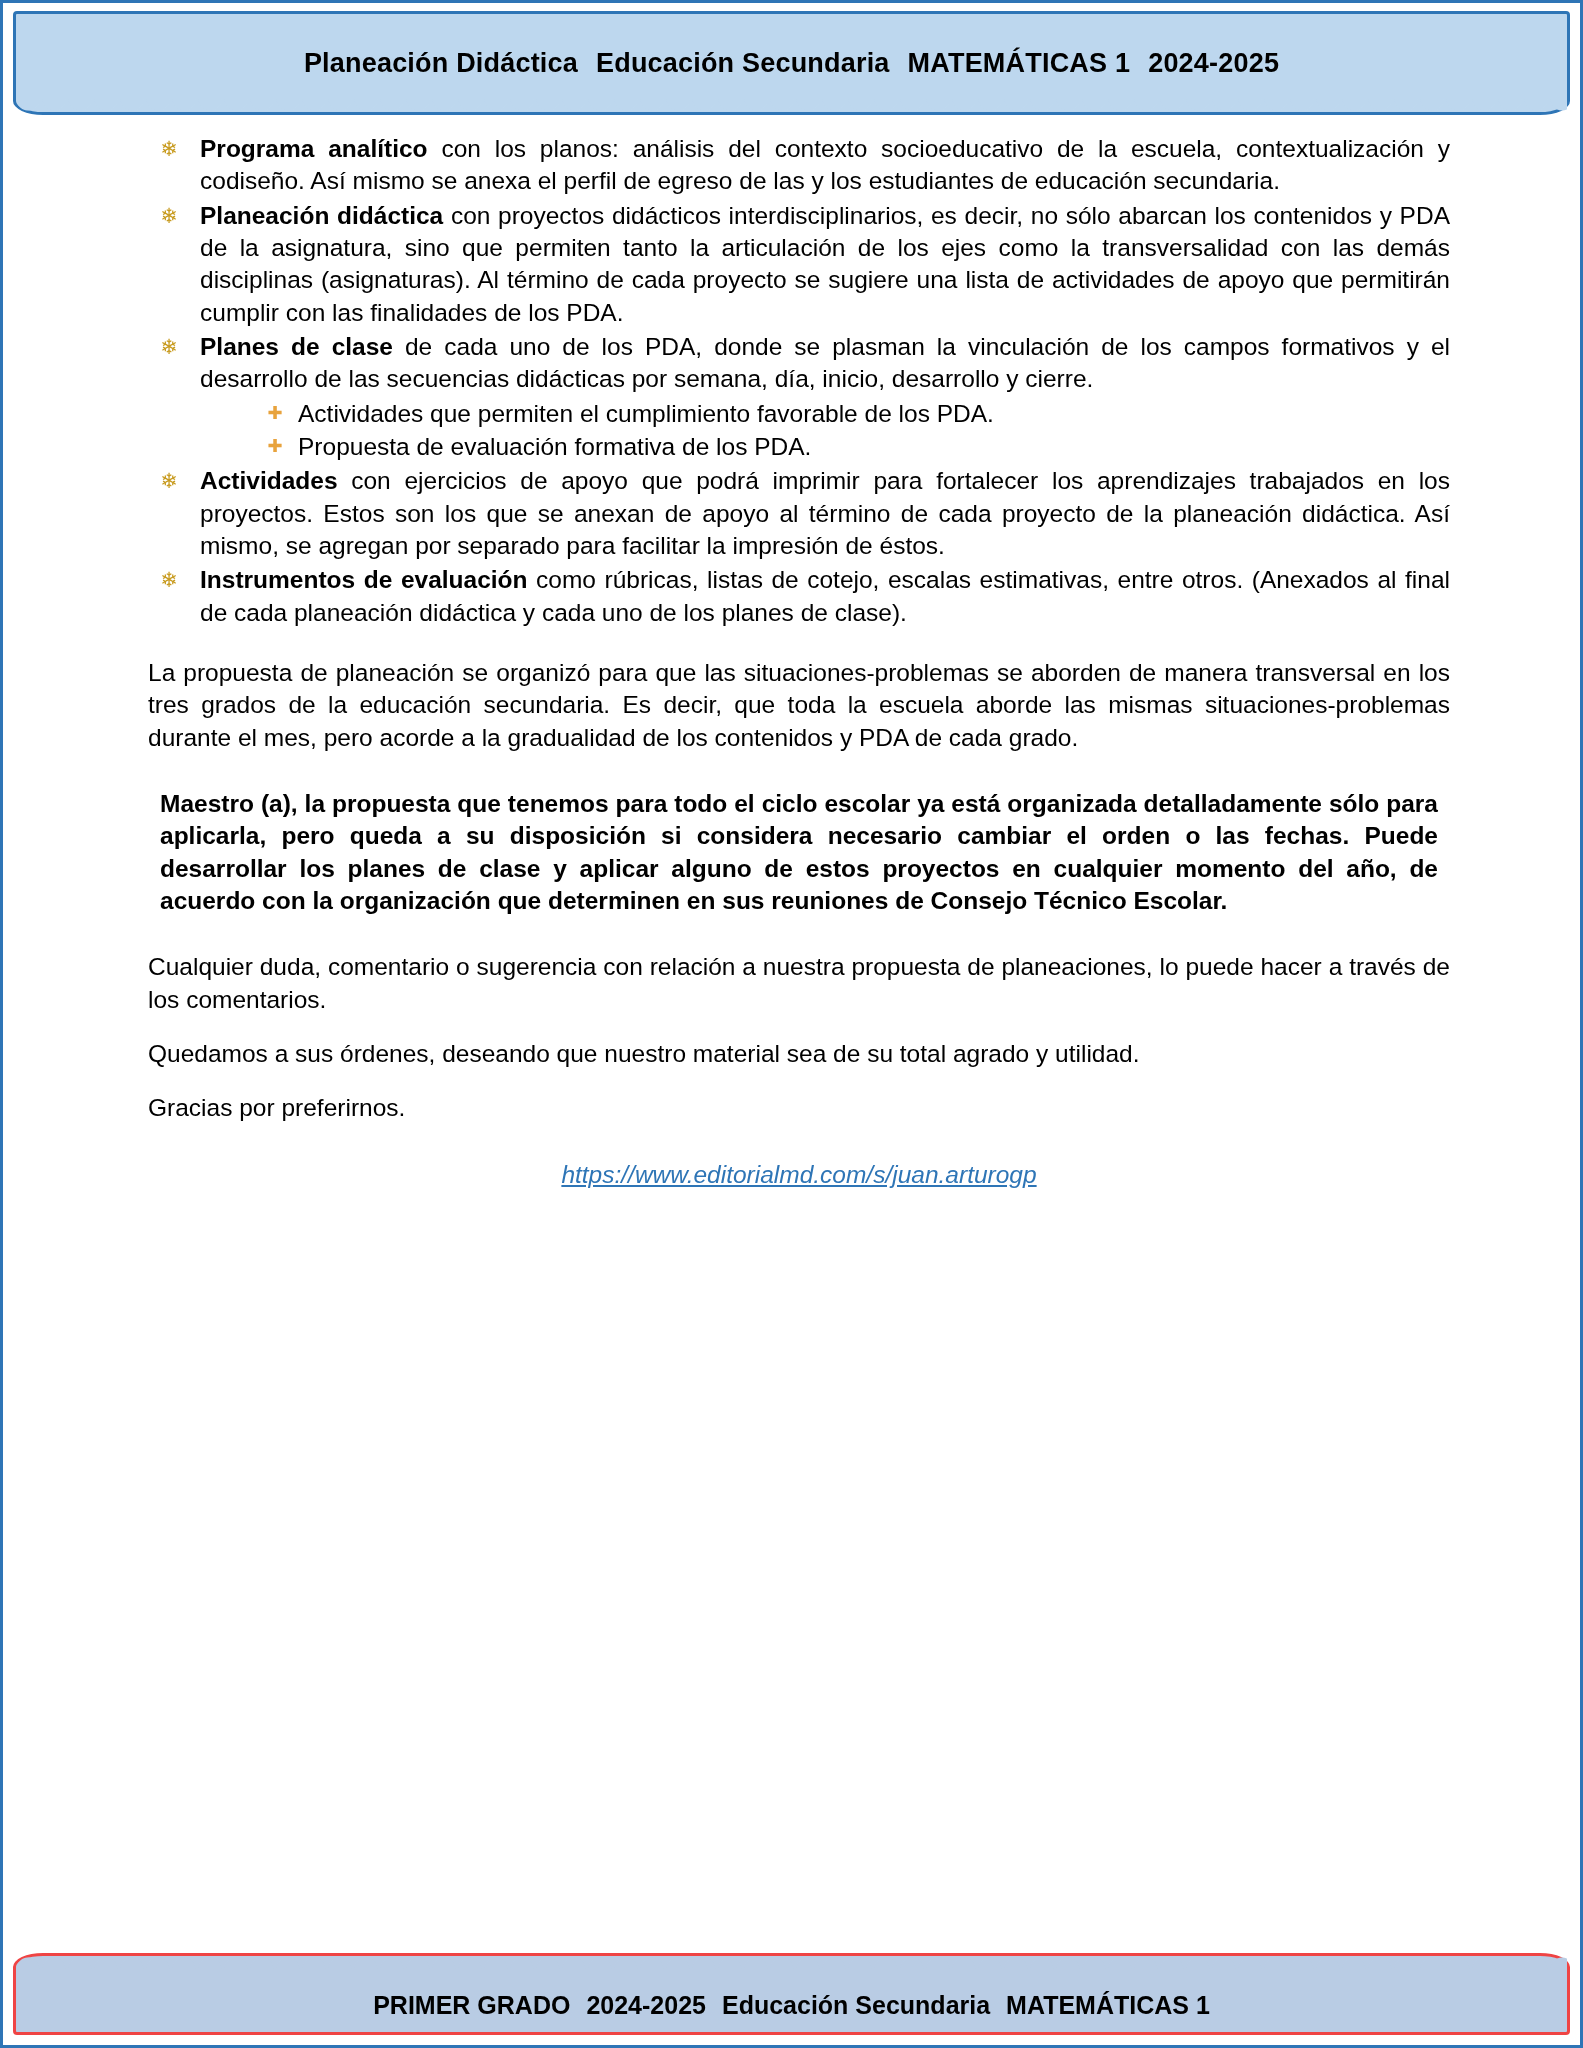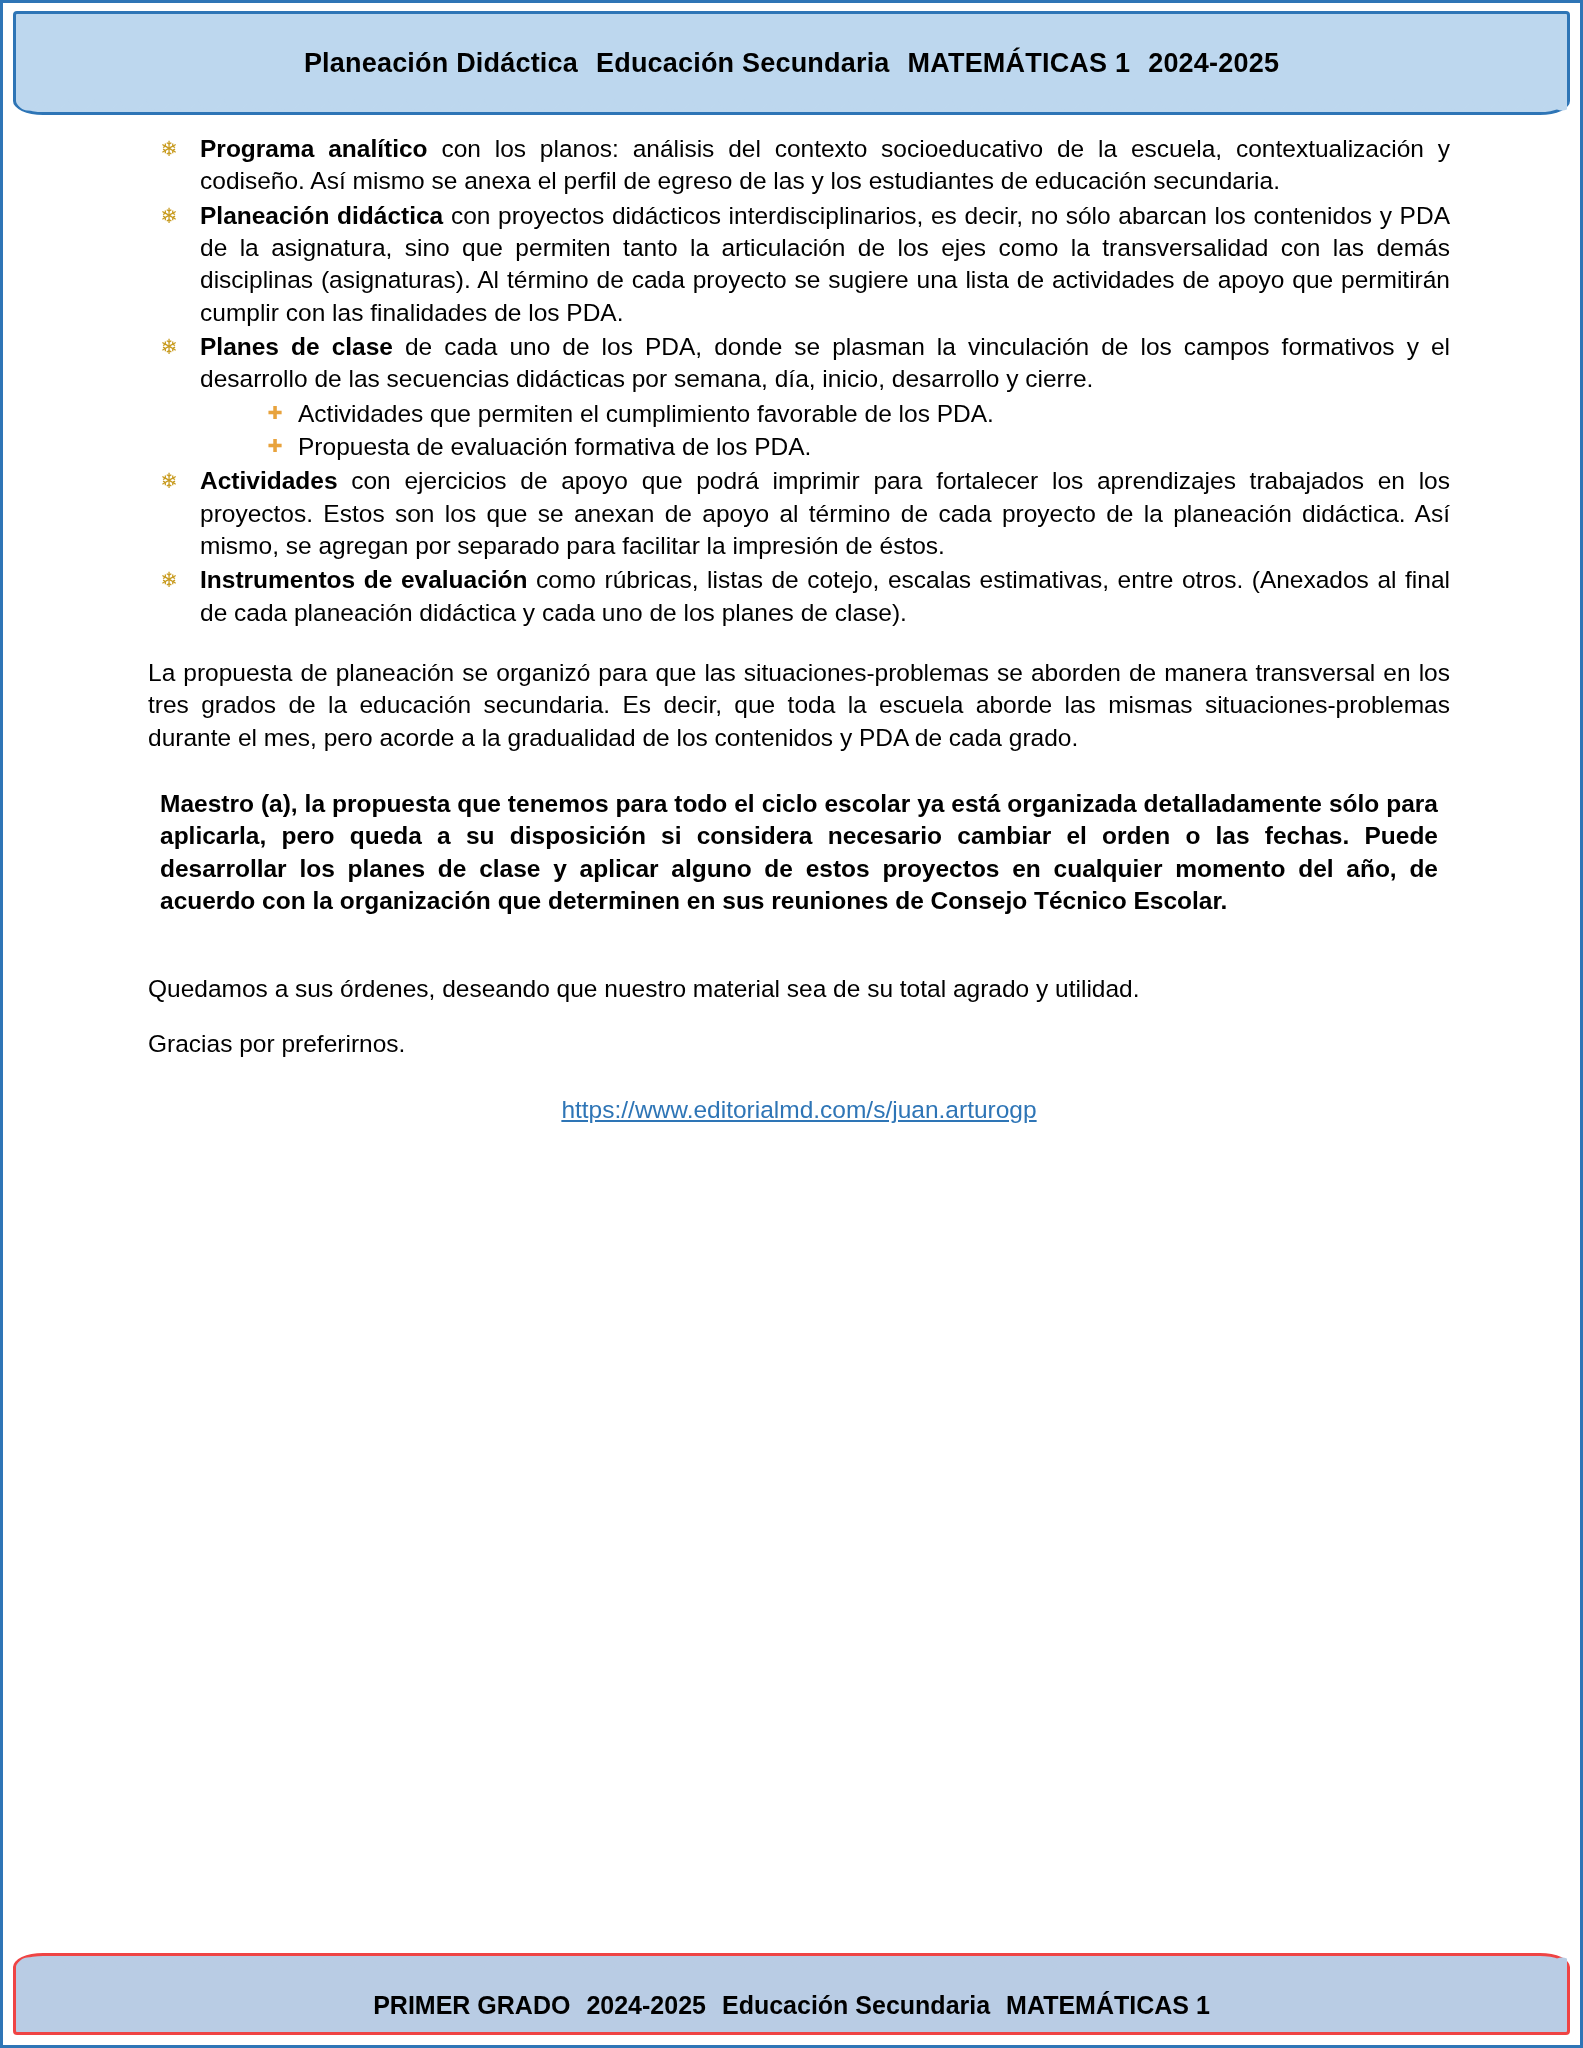--- a/index.html
+++ b/index.html
@@ -167,20 +167,21 @@
   }
 
   .link-row {
     margin-top: 34px;
     text-align: center;
   }
   a.doc-link {
     color: #2e75b6;
     text-decoration: underline;
     font-size: 24.5px;
+    font-style: italic;
   }
 </style>
 </head>
 <body>
 
 <div class="page">
 
   <div class="header-band">
     <div class="header-title">
       <span>Planeación Didáctica</span><span class="gap"></span><span>Educación Secundaria</span><span class="gap"></span><span>MATEMÁTICAS 1</span><span class="gap"></span><span>2024-2025</span>
@@ -231,20 +232,21 @@
     <div class="sp-lg"></div>
 
     <p class="para">La propuesta de planeación se organizó para que las situaciones-problemas se aborden de manera transversal en los tres grados de la educación secundaria. Es decir, que toda la escuela aborde las mismas situaciones-problemas durante el mes, pero acorde a la gradualidad de los contenidos y PDA de cada grado.</p>
 
     <div class="sp-md"></div>
 
     <p class="bold-block">Maestro (a), la propuesta que tenemos para todo el ciclo escolar ya está organizada detalladamente sólo para aplicarla, pero queda a su disposición si considera necesario cambiar el orden o las fechas. Puede desarrollar los planes de clase y aplicar alguno de estos proyectos en cualquier momento del año, de acuerdo con la organización que determinen en sus reuniones de Consejo Técnico Escolar.</p>
 
     <div class="sp-md"></div>
 
+    <p class="para">Cualquier duda, comentario o sugerencia con relación a nuestra propuesta de planeaciones, lo puede hacer a través de los comentarios.</p>
 
     <div class="sp-md"></div>
 
     <p class="para">Quedamos a sus órdenes, deseando que nuestro material sea de su total agrado y utilidad.</p>
 
     <div class="sp-md"></div>
 
     <p class="para">Gracias por preferirnos.</p>
 
     <div class="link-row">

